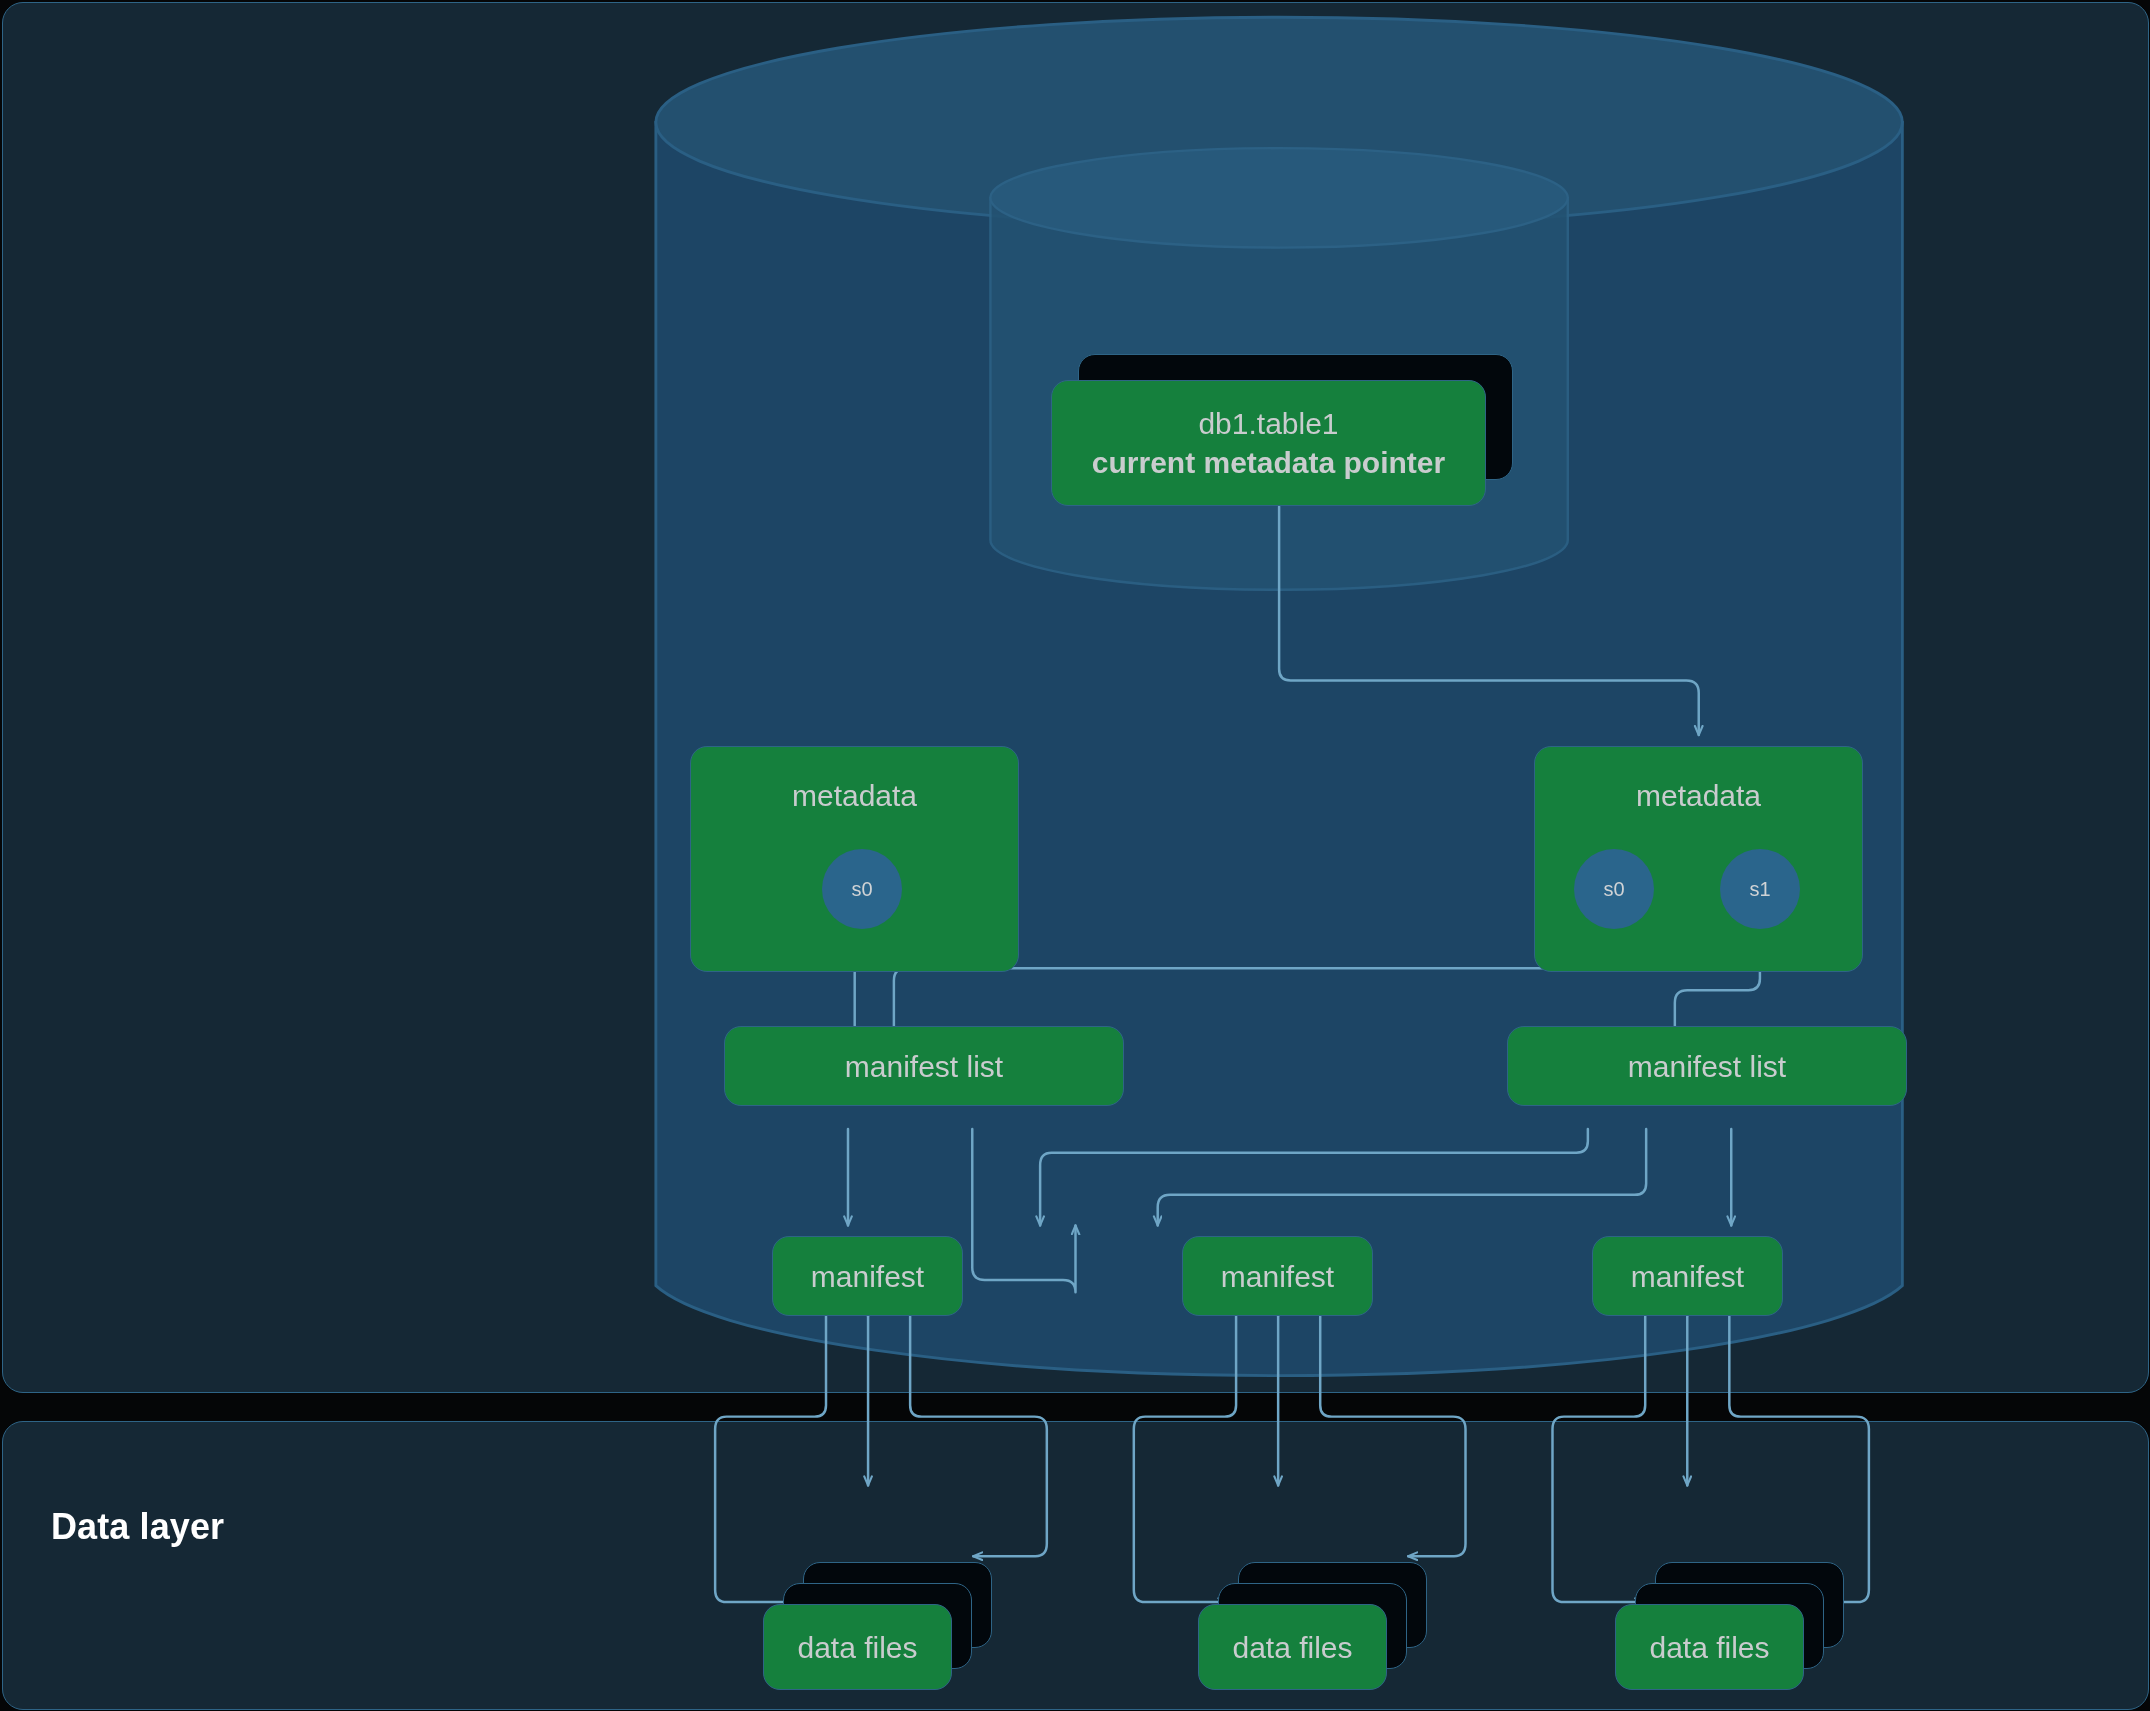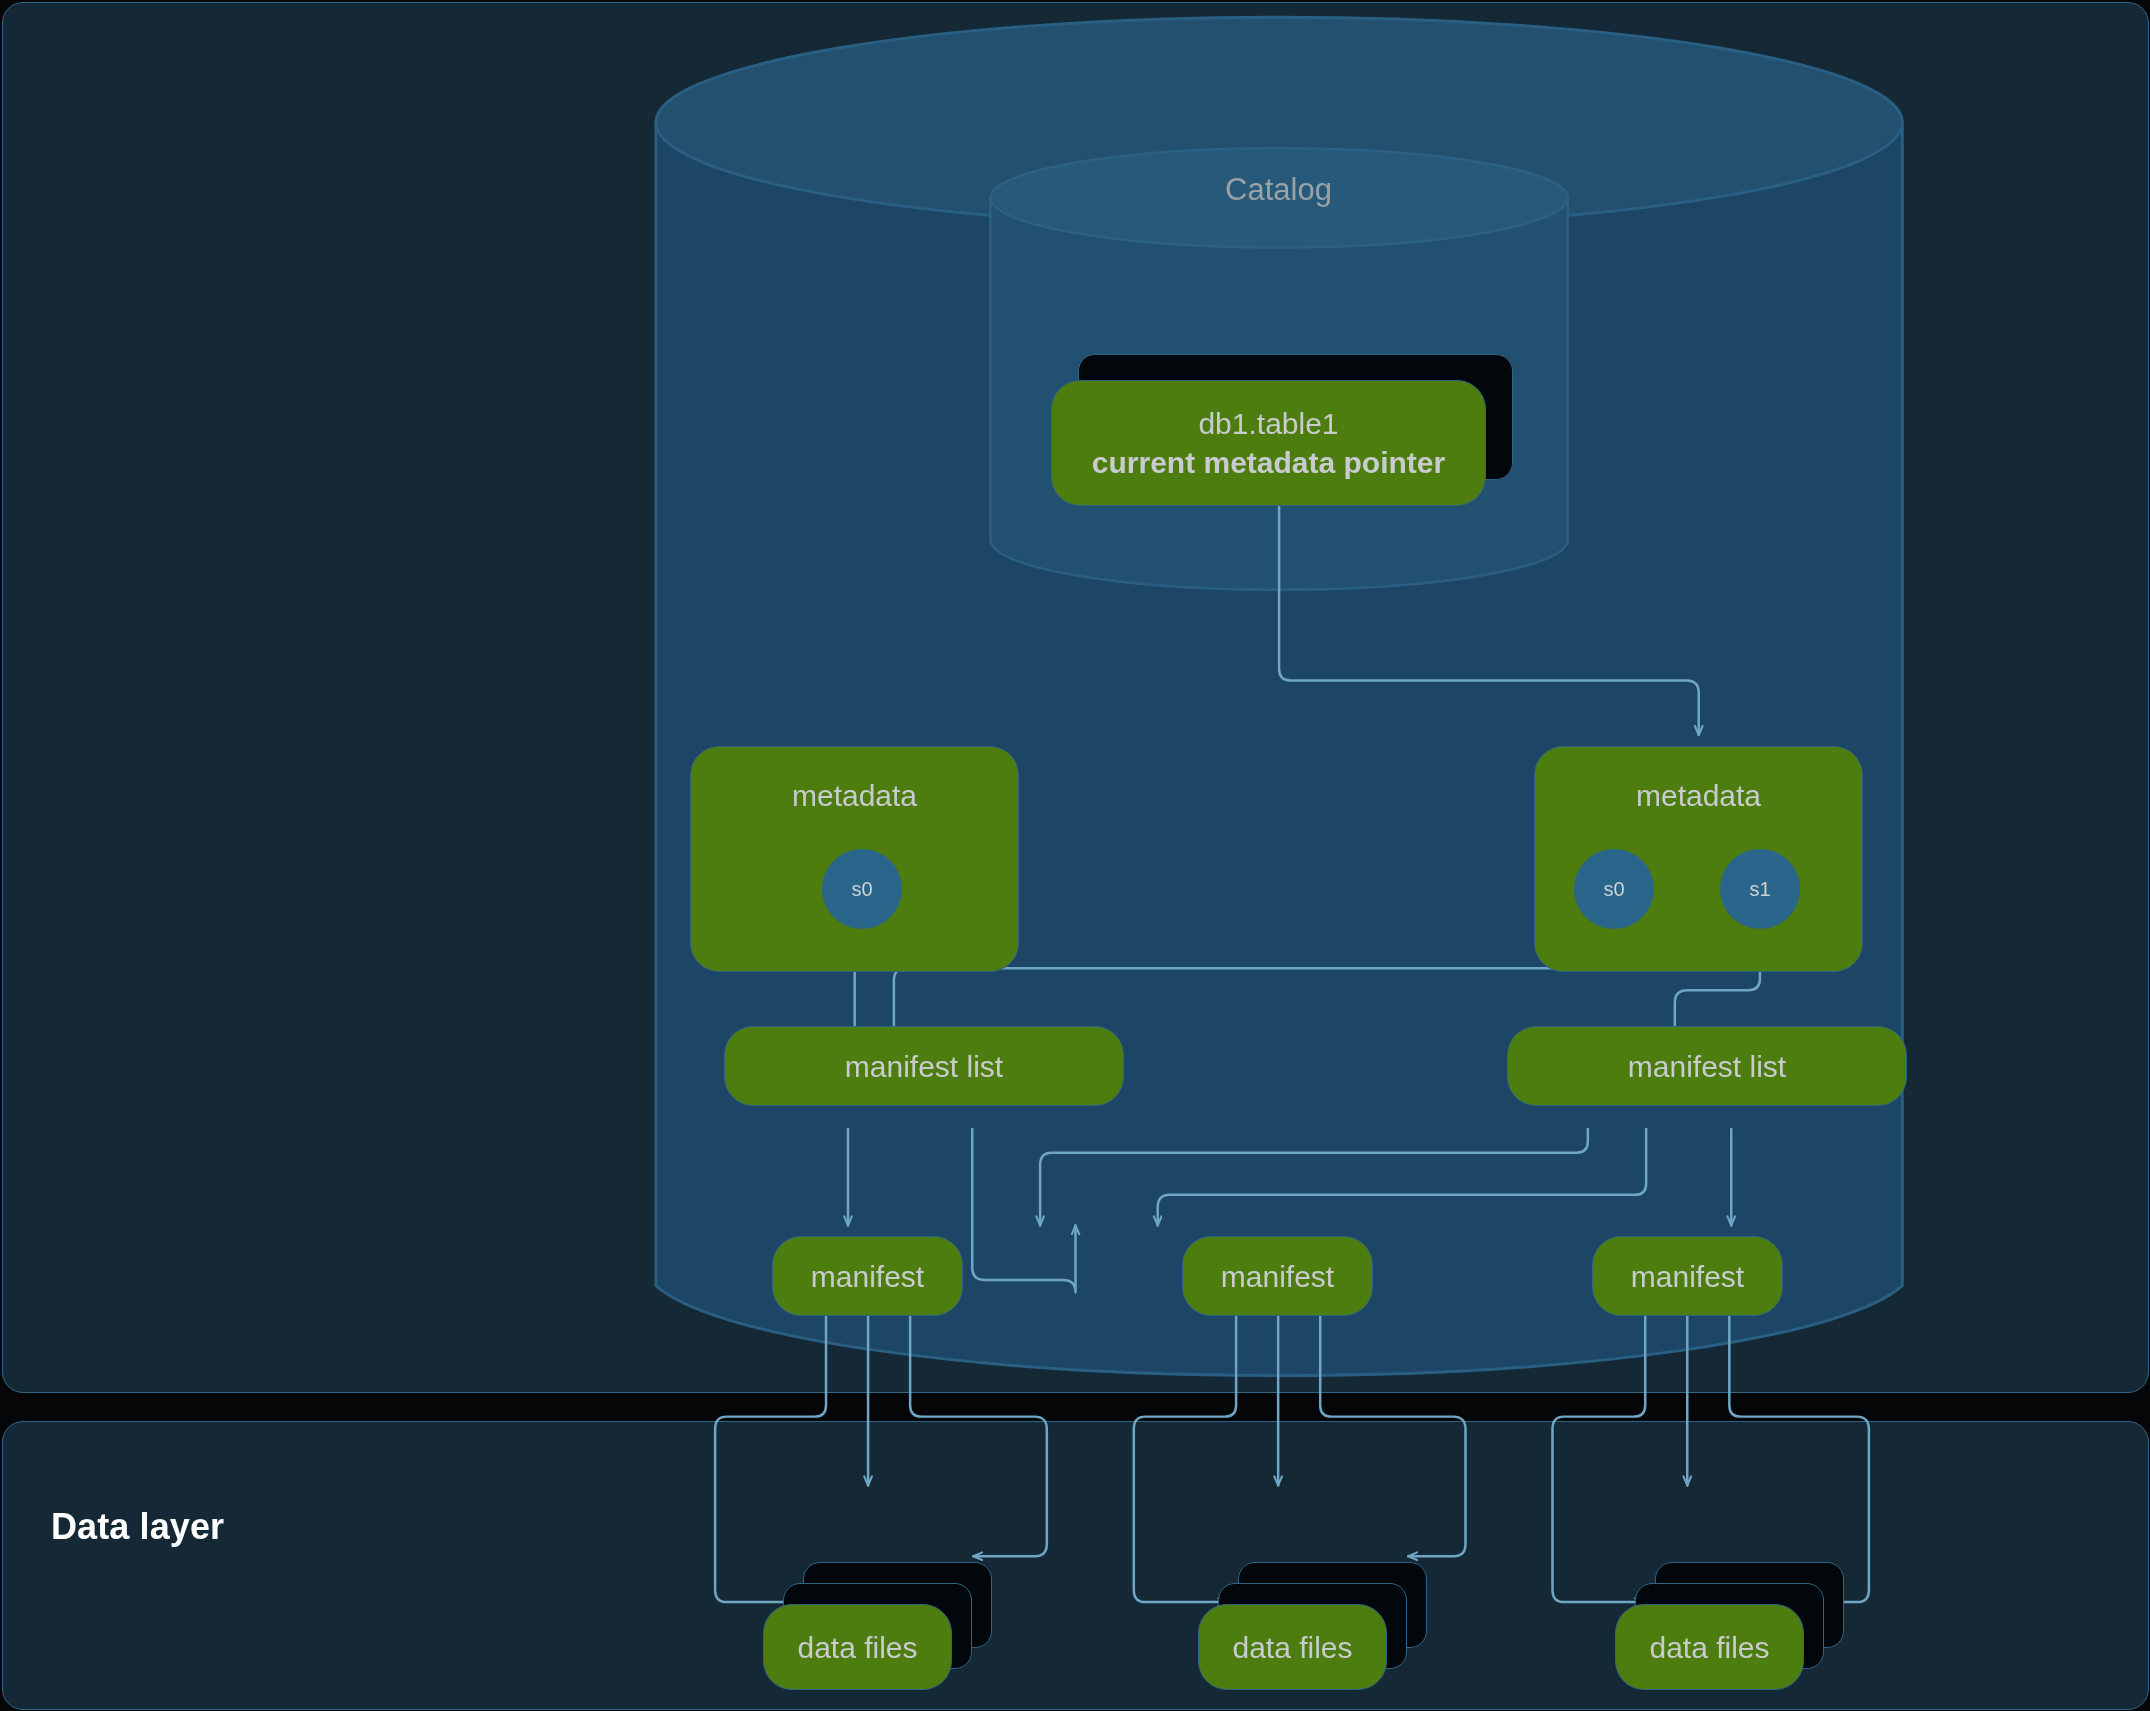--- a/index.html
+++ b/index.html
@@ -33,23 +33,23 @@
   }
   #title-db{left:59px;top:55px;}
   #title-data{left:51px;top:1506px;}
 
   
   #svg{position:absolute;left:0;top:0;width:2151px;height:1712px;pointer-events:none;}
 
   
   .node{
     position:absolute;
-    background:#4d7c0f;
+    background:#15803d;
     border:1.9px solid #2e6486;
-    border-radius:29px;
+    border-radius:17px;
     box-sizing:border-box;
     display:flex;
     flex-direction:column;
     align-items:center;
     justify-content:center;
     color:#c9ccce;
     text-align:center;
   }
   .node .lbl{font-size:30px;line-height:1.3;}
   .node .lbl.strong{font-weight:bold;}
@@ -156,22 +156,20 @@
       <path d="M1381,1377 L1381,1470 Q1381,1482 1393,1482 L1520,1482 Q1533,1482 1533,1495 L1533,1615 Q1533,1628 1521,1628 L1473,1628" marker-end="url(#ah)"></path>
 
       <path d="M1721,1377 L1721,1470 Q1721,1482 1709,1482 L1636,1482 Q1624,1482 1624,1495 L1624,1663 Q1624,1676 1636,1676 L1720,1676" marker-end="url(#ah)"></path>
       <path d="M1765,1377 L1765,1554" marker-end="url(#ah)"></path>
       <path d="M1809,1377 L1809,1470 Q1809,1482 1821,1482 L1942,1482 Q1955,1482 1955,1495 L1955,1663 Q1955,1676 1943,1676 L1903,1676" marker-end="url(#ah)"></path>
     </g>
   </svg>
 
   <div class="layer-title" id="title-data">Data layer</div>
 
-  <div style="position:absolute;left:990px;top:172px;width:577px;text-align:center;
-              color:#9aa2a7;font-size:31px;z-index:4;">Catalog</div>
 
   <div class="stack-shadow" id="cat-entry-shadow"></div>
   <div class="node" id="cat-entry">
     <div class="lbl">db1.table1</div>
     <div class="lbl strong">current metadata pointer</div>
   </div>
 
   <div class="node meta-box" id="meta-left">
     <div class="lbl" style="position:absolute;top:32.5px;left:0;right:0;">metadata</div>
   </div>

